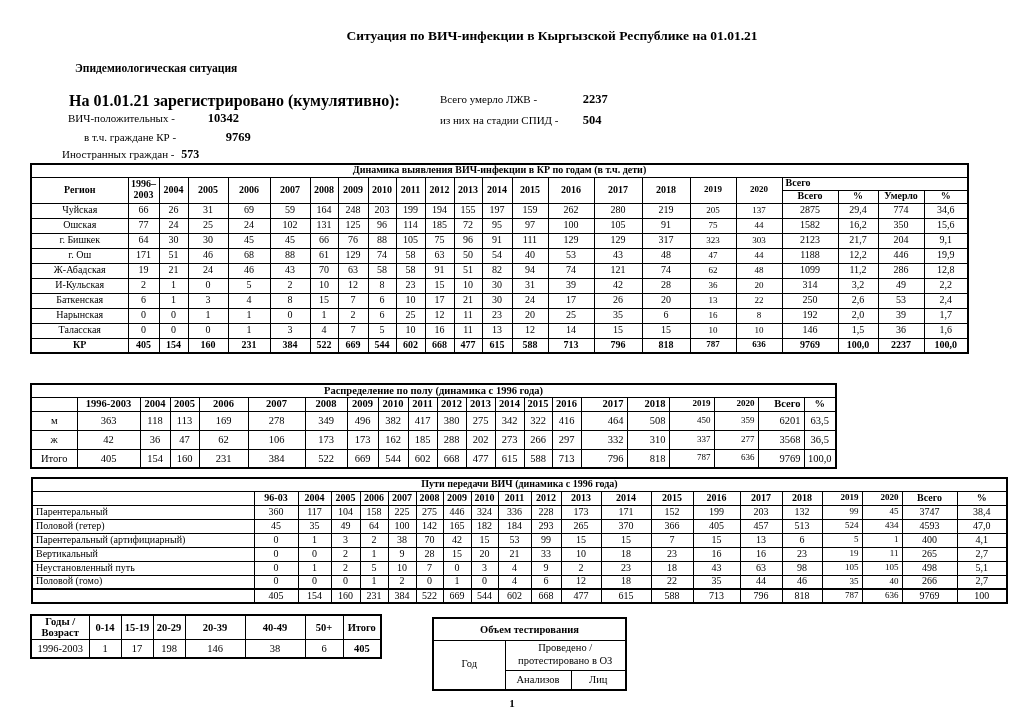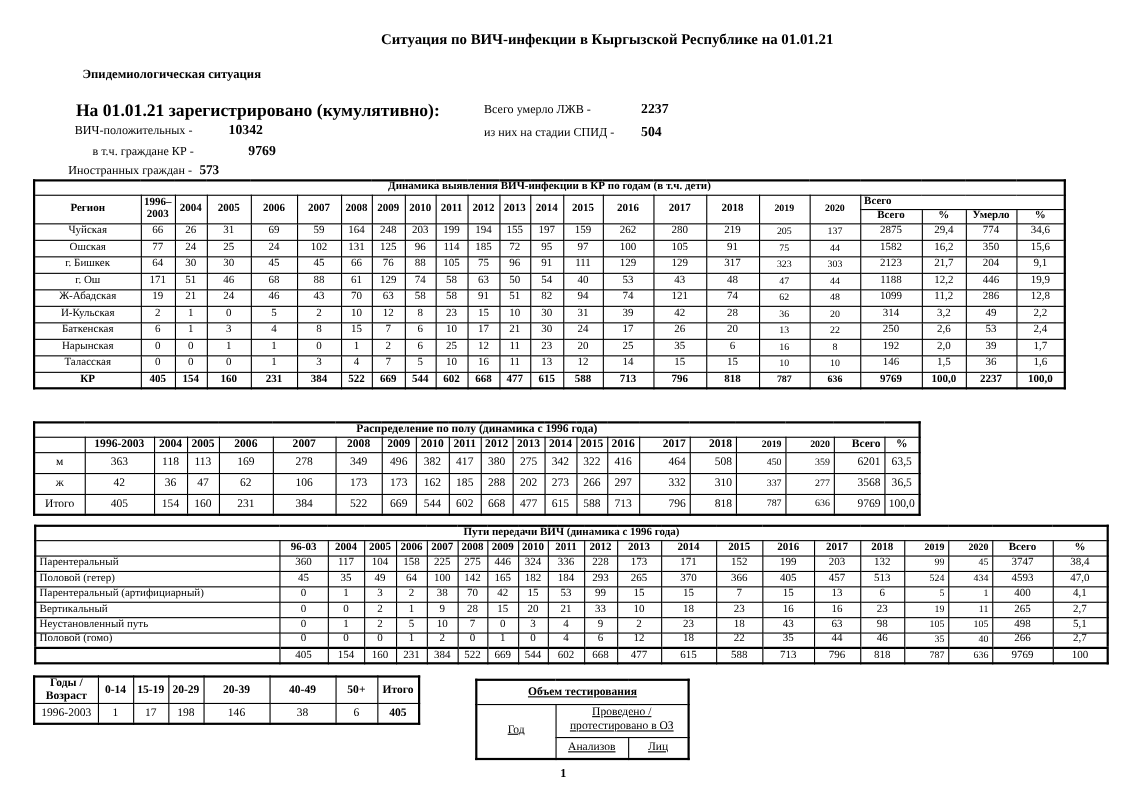--- a/index.html
+++ b/index.html
@@ -52,21 +52,21 @@
   .t3 .tbl-title { height:13px; font-size:10px; }
   .t3 thead tr:nth-child(2) th { height:14px; }
   .t3 tbody td { height:14px; }
   .t3 .tsep td { border-top:2px solid #000; }
 
   .t4 { font-size:10.5px; }
   .t4 .tbl-title { height:29px; line-height:1.25; }
   .t4 thead tr:nth-child(2) th { height:28px; }
   .t4 tbody td { height:19px; }
 
-  .t5 { font-size:10.5px;text-decoration:underline; }
+  .t5 { font-size:10.5px; }
   .t5 .tbl-title { height:22px; }
   .t5 .group-row th { height:30px; line-height:1.2; }
   .t5 .sub-row th { height:20px; }
 
   .page-number { top:697px; left:0; width:1024px; text-align:center; font-size:11px; font-weight:bold; }
 </style>
 </head>
 <body>
 
 <div class="abs doc-title">Ситуация по ВИЧ-инфекции в Кыргызской Республике на 01.01.21</div>

